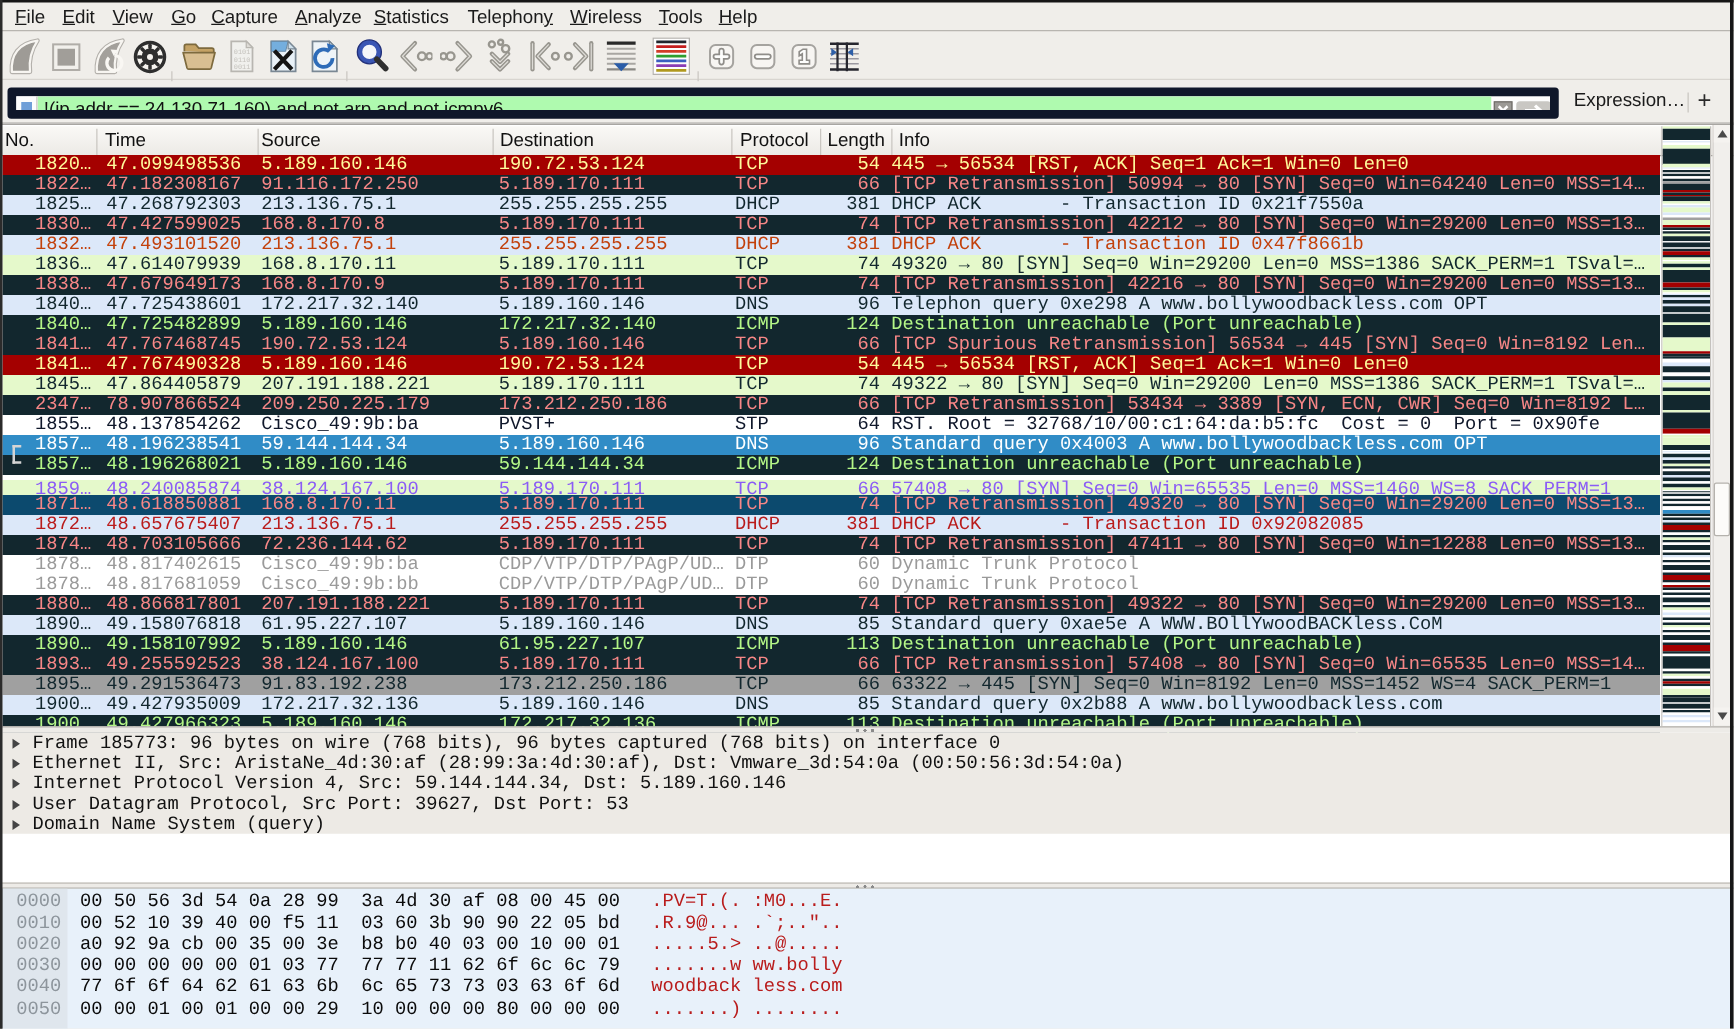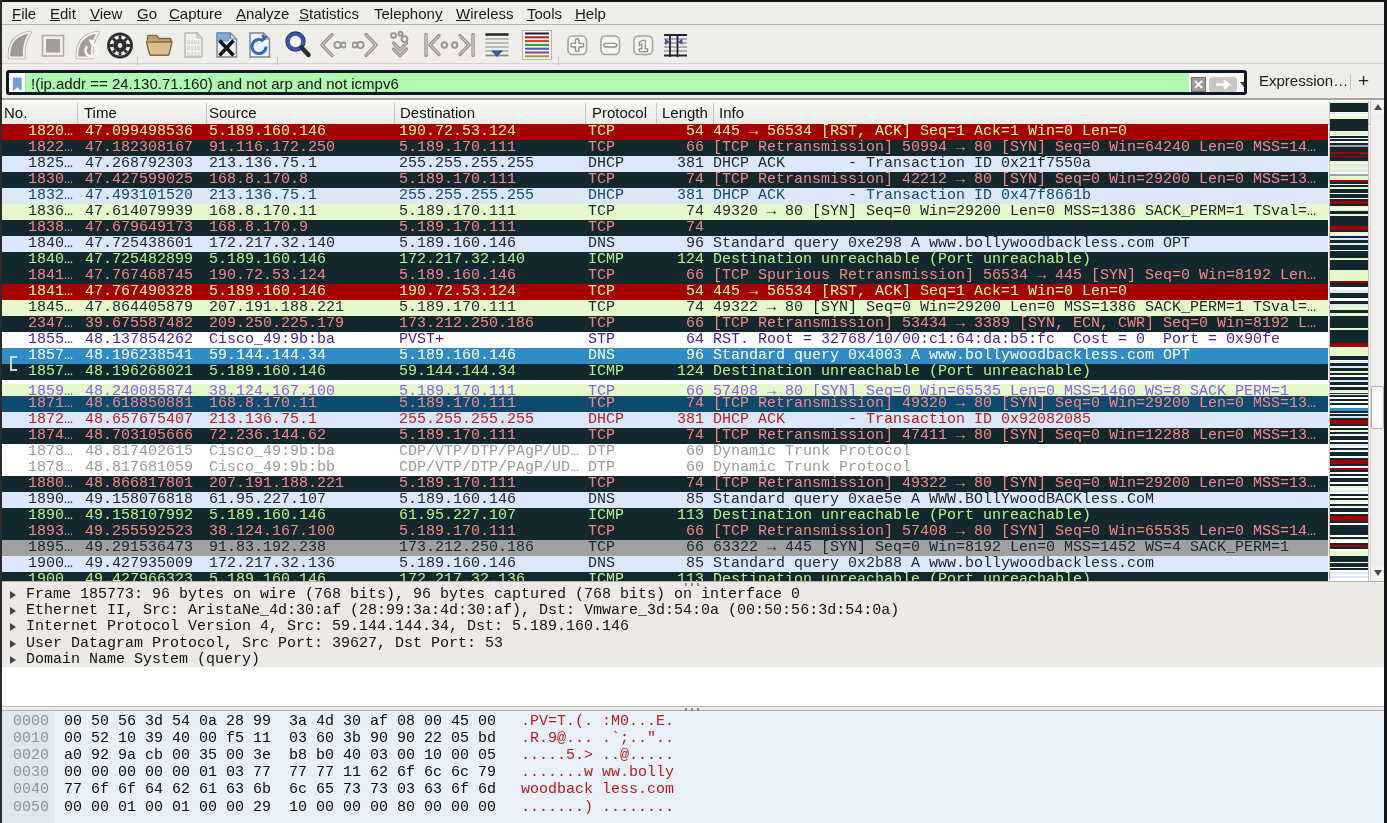--- a/index.html
+++ b/index.html
@@ -11,21 +11,21 @@
 #bleft{left:0;top:0;width:2px;height:823px;background:#2b2b2b;z-index:50}
 #bright{left:1384px;top:0;width:3px;height:823px;background:#161616;z-index:50}
 
 #menubar{left:0;top:2px;width:1387px;height:23px;background:#f0eeea;border-bottom:1px solid #b8b5b0}
 .mi{position:absolute;top:3px;white-space:pre}
 .mi u{text-decoration:underline}
 
 #toolbar{left:0;top:26px;width:1387px;height:38px;background:#f0eeea;border-bottom:1px solid #d8d5d0}
 
 #filterbar{left:0;top:65px;width:1387px;height:34px;background:#f0eeea;border-bottom:1px solid #a8a5a1}
-#ffield{position:absolute;left:6px;top:5px;width:1241px;height:25px;border:3px solid #0f172a;border-radius:3px;background:#fdfdfd;overflow:hidden}
+#ffield{position:absolute;left:6px;top:5px;width:1241px;height:25px;border:7px solid #0f172a;border-radius:3px;background:#fdfdfd;overflow:hidden}
 #fgreen{position:absolute;left:17px;top:0;width:1163px;height:25px;background:#affaaf}
 #fbook{position:absolute;left:0;top:0;width:17px;height:23px;background:#fdfdfd;border-right:1px solid #c9c6c1}
 #ftext{position:absolute;left:22px;top:2px;color:#111;white-space:pre}
 .fbtn{position:absolute;top:4px;height:15px}
 #fx{left:1182px;width:15px;background:#9c9a96;border:1px solid #73716c}
 #fgo{left:1200px;width:28px;background:#c9c7c3;border-radius:3px}
 #fcaret{position:absolute;left:1231px;top:9px;width:0;height:0;border-left:4.5px solid transparent;border-right:4.5px solid transparent;border-top:5.5px solid #3c3c3c}
 #fexpr{position:absolute;left:1259px;top:7px}
 #fsep{position:absolute;left:1350px;top:9px;width:1px;height:16px;background:#c8c5c0}
 #fplus{position:absolute;left:1358px;top:5px;font-size:19px;color:#2a2a2a}
@@ -267,30 +267,30 @@
   <span class="hsep" style="left:394px"></span>
   <span class="hsep" style="left:585px"></span>
   <span class="hsep" style="left:656px"></span>
   <span class="hsep" style="left:713px"></span>
  </div>
 </div>
 <div class="row" style="top:124px;background:#a40000;color:#fffa9c"><span class="no">1820…</span><span class="tm">47.099498536</span><span class="sr">5.189.160.146</span><span class="ds">190.72.53.124</span><span class="pr">TCP</span><span class="ln">54</span><span class="in">445 → 56534 [RST, ACK] Seq=1 Ack=1 Win=0 Len=0</span></div>
 <div class="row" style="top:140px;background:#12272e;color:#f78787"><span class="no">1822…</span><span class="tm">47.182308167</span><span class="sr">91.116.172.250</span><span class="ds">5.189.170.111</span><span class="pr">TCP</span><span class="ln">66</span><span class="in">[TCP Retransmission] 50994 → 80 [SYN] Seq=0 Win=64240 Len=0 MSS=14…</span></div>
 <div class="row" style="top:156px;background:#dce8f9;color:#12272e"><span class="no">1825…</span><span class="tm">47.268792303</span><span class="sr">213.136.75.1</span><span class="ds">255.255.255.255</span><span class="pr">DHCP</span><span class="ln">381</span><span class="in">DHCP ACK       - Transaction ID 0x21f7550a</span></div>
 <div class="row" style="top:172px;background:#12272e;color:#f78787"><span class="no">1830…</span><span class="tm">47.427599025</span><span class="sr">168.8.170.8</span><span class="ds">5.189.170.111</span><span class="pr">TCP</span><span class="ln">74</span><span class="in">[TCP Retransmission] 42212 → 80 [SYN] Seq=0 Win=29200 Len=0 MSS=13…</span></div>
-<div class="row" style="top:188px;background:#dce8f9;color:#0c4a6e"><span class="no">1832…</span><span class="tm">47.493101520</span><span class="sr">213.136.75.1</span><span class="ds">255.255.255.255</span><span class="pr">DHCP</span><span class="ln">381</span><span class="in">DHCP ACK       - Transaction ID 0x47f8661b</span></div>
+<div class="row" style="top:188px;background:#dce8f9;color:#c2410c"><span class="no">1832…</span><span class="tm">47.493101520</span><span class="sr">213.136.75.1</span><span class="ds">255.255.255.255</span><span class="pr">DHCP</span><span class="ln">381</span><span class="in">DHCP ACK       - Transaction ID 0x47f8661b</span></div>
 <div class="row" style="top:204px;background:#e5f9cb;color:#12272e"><span class="no">1836…</span><span class="tm">47.614079939</span><span class="sr">168.8.170.11</span><span class="ds">5.189.170.111</span><span class="pr">TCP</span><span class="ln">74</span><span class="in">49320 → 80 [SYN] Seq=0 Win=29200 Len=0 MSS=1386 SACK_PERM=1 TSval=…</span></div>
-<div class="row" style="top:220px;background:#12272e;color:#f78787"><span class="no">1838…</span><span class="tm">47.679649173</span><span class="sr">168.8.170.9</span><span class="ds">5.189.170.111</span><span class="pr">TCP</span><span class="ln">74</span></div>
-<div class="row" style="top:236px;background:#dce8f9;color:#12272e"><span class="no">1840…</span><span class="tm">47.725438601</span><span class="sr">172.217.32.140</span><span class="ds">5.189.160.146</span><span class="pr">DNS</span><span class="ln">96</span><span class="in">Standard query 0xe298 A www.bollywoodbackless.com OPT</span></div>
+<div class="row" style="top:220px;background:#12272e;color:#f78787"><span class="no">1838…</span><span class="tm">47.679649173</span><span class="sr">168.8.170.9</span><span class="ds">5.189.170.111</span><span class="pr">TCP</span><span class="ln">74</span><span class="in">[TCP Retransmission] 42216 → 80 [SYN] Seq=0 Win=29200 Len=0 MSS=13…</span></div>
+<div class="row" style="top:236px;background:#dce8f9;color:#12272e"><span class="no">1840…</span><span class="tm">47.725438601</span><span class="sr">172.217.32.140</span><span class="ds">5.189.160.146</span><span class="pr">DNS</span><span class="ln">96</span><span class="in">Telephon query 0xe298 A www.bollywoodbackless.com OPT</span></div>
 <div class="row" style="top:252px;background:#12272e;color:#b4f787"><span class="no">1840…</span><span class="tm">47.725482899</span><span class="sr">5.189.160.146</span><span class="ds">172.217.32.140</span><span class="pr">ICMP</span><span class="ln">124</span><span class="in">Destination unreachable (Port unreachable)</span></div>
 <div class="row" style="top:268px;background:#12272e;color:#f78787"><span class="no">1841…</span><span class="tm">47.767468745</span><span class="sr">190.72.53.124</span><span class="ds">5.189.160.146</span><span class="pr">TCP</span><span class="ln">66</span><span class="in">[TCP Spurious Retransmission] 56534 → 445 [SYN] Seq=0 Win=8192 Len…</span></div>
 <div class="row" style="top:284px;background:#a40000;color:#fffa9c"><span class="no">1841…</span><span class="tm">47.767490328</span><span class="sr">5.189.160.146</span><span class="ds">190.72.53.124</span><span class="pr">TCP</span><span class="ln">54</span><span class="in">445 → 56534 [RST, ACK] Seq=1 Ack=1 Win=0 Len=0</span></div>
 <div class="row" style="top:300px;background:#e5f9cb;color:#12272e"><span class="no">1845…</span><span class="tm">47.864405879</span><span class="sr">207.191.188.221</span><span class="ds">5.189.170.111</span><span class="pr">TCP</span><span class="ln">74</span><span class="in">49322 → 80 [SYN] Seq=0 Win=29200 Len=0 MSS=1386 SACK_PERM=1 TSval=…</span></div>
-<div class="row" style="top:316px;background:#12272e;color:#f78787"><span class="no">2347…</span><span class="tm">39.675587482</span><span class="sr">209.250.225.179</span><span class="ds">173.212.250.186</span><span class="pr">TCP</span><span class="ln">66</span><span class="in">[TCP Retransmission] 53434 → 3389 [SYN, ECN, CWR] Seq=0 Win=8192 L…</span></div>
-<div class="row" style="top:332px;background:#ffffff;color:#4c1d95"><span class="no">1855…</span><span class="tm">48.137854262</span><span class="sr">Cisco_49:9b:ba</span><span class="ds">PVST+</span><span class="pr">STP</span><span class="ln">64</span><span class="in">RST. Root = 32768/10/00:c1:64:da:b5:fc  Cost = 0  Port = 0x90fe</span></div>
+<div class="row" style="top:316px;background:#12272e;color:#f78787"><span class="no">2347…</span><span class="tm">78.907866524</span><span class="sr">209.250.225.179</span><span class="ds">173.212.250.186</span><span class="pr">TCP</span><span class="ln">66</span><span class="in">[TCP Retransmission] 53434 → 3389 [SYN, ECN, CWR] Seq=0 Win=8192 L…</span></div>
+<div class="row" style="top:332px;background:#ffffff;color:#0f172a"><span class="no">1855…</span><span class="tm">48.137854262</span><span class="sr">Cisco_49:9b:ba</span><span class="ds">PVST+</span><span class="pr">STP</span><span class="ln">64</span><span class="in">RST. Root = 32768/10/00:c1:64:da:b5:fc  Cost = 0  Port = 0x90fe</span></div>
 <div class="row" style="top:348px;background:#308cc6;color:#ffffff"><span class="no">1857…</span><span class="tm">48.196238541</span><span class="sr">59.144.144.34</span><span class="ds">5.189.160.146</span><span class="pr">DNS</span><span class="ln">96</span><span class="in">Standard query 0x4003 A www.bollywoodbackless.com OPT</span></div>
 <div class="row" style="top:364px;background:#12272e;color:#b4f787"><span class="no">1857…</span><span class="tm">48.196268021</span><span class="sr">5.189.160.146</span><span class="ds">59.144.144.34</span><span class="pr">ICMP</span><span class="ln">124</span><span class="in">Destination unreachable (Port unreachable)</span></div>
 <div class="row" style="top:384px;background:#e5f9cb;color:#8b5cf6"><span class="no">1859…</span><span class="tm">48.240085874</span><span class="sr">38.124.167.100</span><span class="ds">5.189.170.111</span><span class="pr">TCP</span><span class="ln">66</span><span class="in">57408 → 80 [SYN] Seq=0 Win=65535 Len=0 MSS=1460 WS=8 SACK_PERM=1</span></div>
 <div class="row" style="top:396px;background:#0c4a6e;color:#f78787"><span class="no">1871…</span><span class="tm">48.618850881</span><span class="sr">168.8.170.11</span><span class="ds">5.189.170.111</span><span class="pr">TCP</span><span class="ln">74</span><span class="in">[TCP Retransmission] 49320 → 80 [SYN] Seq=0 Win=29200 Len=0 MSS=13…</span></div>
 <div class="row" style="top:412px;background:#dce8f9;color:#b91c1c"><span class="no">1872…</span><span class="tm">48.657675407</span><span class="sr">213.136.75.1</span><span class="ds">255.255.255.255</span><span class="pr">DHCP</span><span class="ln">381</span><span class="in">DHCP ACK       - Transaction ID 0x92082085</span></div>
 <div class="row" style="top:428px;background:#12272e;color:#f78787"><span class="no">1874…</span><span class="tm">48.703105666</span><span class="sr">72.236.144.62</span><span class="ds">5.189.170.111</span><span class="pr">TCP</span><span class="ln">74</span><span class="in">[TCP Retransmission] 47411 → 80 [SYN] Seq=0 Win=12288 Len=0 MSS=13…</span></div>
 <div class="row" style="top:444px;background:#ffffff;color:#9a9a9a"><span class="no">1878…</span><span class="tm">48.817402615</span><span class="sr">Cisco_49:9b:ba</span><span class="ds">CDP/VTP/DTP/PAgP/UD…</span><span class="pr">DTP</span><span class="ln">60</span><span class="in">Dynamic Trunk Protocol</span></div>
 <div class="row" style="top:460px;background:#ffffff;color:#9a9a9a"><span class="no">1878…</span><span class="tm">48.817681059</span><span class="sr">Cisco_49:9b:bb</span><span class="ds">CDP/VTP/DTP/PAgP/UD…</span><span class="pr">DTP</span><span class="ln">60</span><span class="in">Dynamic Trunk Protocol</span></div>
 <div class="row" style="top:476px;background:#12272e;color:#f78787"><span class="no">1880…</span><span class="tm">48.866817801</span><span class="sr">207.191.188.221</span><span class="ds">5.189.170.111</span><span class="pr">TCP</span><span class="ln">74</span><span class="in">[TCP Retransmission] 49322 → 80 [SYN] Seq=0 Win=29200 Len=0 MSS=13…</span></div>
 <div class="row" style="top:492px;background:#dce8f9;color:#12272e"><span class="no">1890…</span><span class="tm">49.158076818</span><span class="sr">61.95.227.107</span><span class="ds">5.189.160.146</span><span class="pr">DNS</span><span class="ln">85</span><span class="in">Standard query 0xae5e A WWW.BOllYwoodBACKless.CoM</span></div>
@@ -503,20 +503,20 @@
 <div class="drow" style="top:49.599999999999994px"><span class="tri"></span><span class="dtxt">User Datagram Protocol, Src Port: 39627, Dst Port: 53</span></div>
 <div class="drow" style="top:65.8px"><span class="tri"></span><span class="dtxt">Domain Name System (query)</span></div>
 </div>
 <div class="abs" id="split2">
       <div class="dots"></div>
     </div>
 <div class="abs" id="hpane">
       <div id="hoffcol"></div>
 <div class="hrow" style="top:1.5px"><span class="hoff">0000</span><span class="hhex">00 50 56 3d 54 0a 28 99  3a 4d 30 af 08 00 45 00</span><span class="hasc">.PV=T.(. :M0...E.</span></div>
 <div class="hrow" style="top:18.7px"><span class="hoff">0010</span><span class="hhex">00 52 10 39 40 00 f5 11  03 60 3b 90 90 22 05 bd</span><span class="hasc">.R.9@... .`;.."..</span></div>
-<div class="hrow" style="top:35.9px"><span class="hoff">0020</span><span class="hhex">a0 92 9a cb 00 35 00 3e  b8 b0 40 03 00 10 00 05</span><span class="hasc">.....5.&gt; ..@.....</span></div>
+<div class="hrow" style="top:35.9px"><span class="hoff">0020</span><span class="hhex">a0 92 9a cb 00 35 00 3e  b8 b0 40 03 00 10 00 01</span><span class="hasc">.....5.&gt; ..@.....</span></div>
 <div class="hrow" style="top:53.099999999999994px"><span class="hoff">0030</span><span class="hhex">00 00 00 00 00 01 03 77  77 77 11 62 6f 6c 6c 79</span><span class="hasc">.......w ww.bolly</span></div>
 <div class="hrow" style="top:70.3px"><span class="hoff">0040</span><span class="hhex">77 6f 6f 64 62 61 63 6b  6c 65 73 73 03 63 6f 6d</span><span class="hasc">woodback less.com</span></div>
 <div class="hrow" style="top:87.5px"><span class="hoff">0050</span><span class="hhex">00 00 01 00 01 00 00 29  10 00 00 00 80 00 00 00</span><span class="hasc">.......) ........</span></div>
 </div>
 <div class="abs" id="btop"></div>
 <div class="abs" id="bleft"></div>
 <div class="abs" id="bright"></div>
 </div>
 </body></html>

